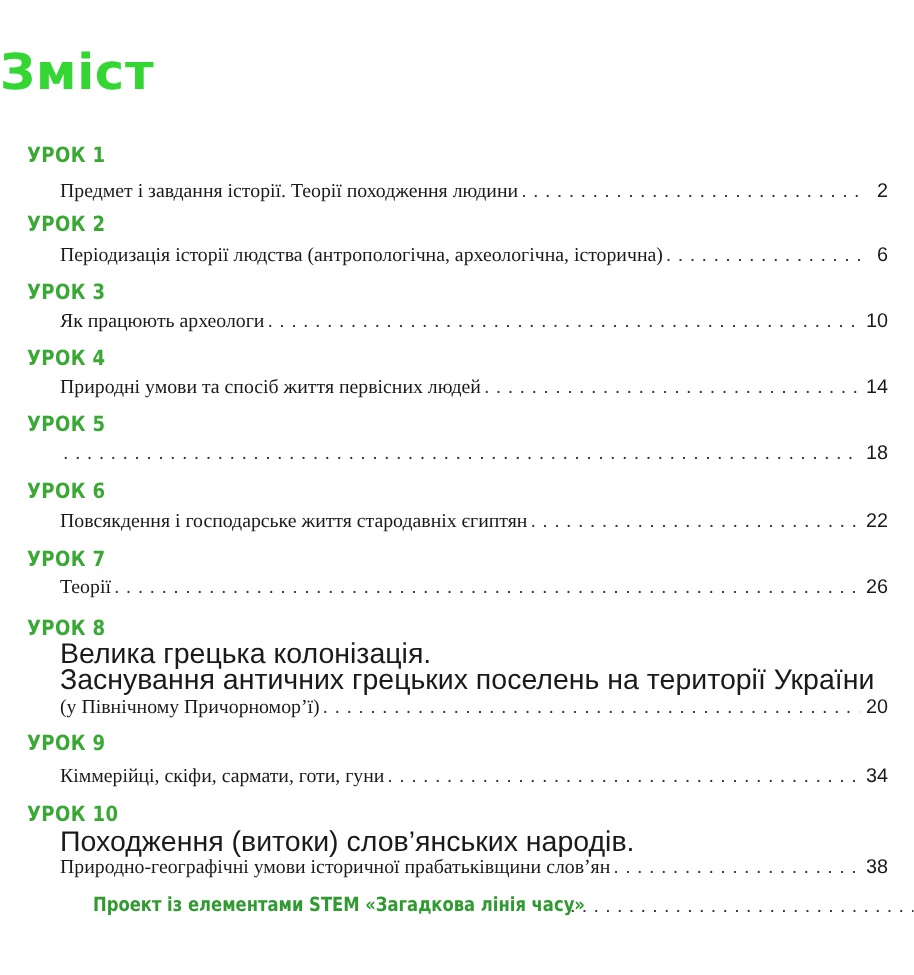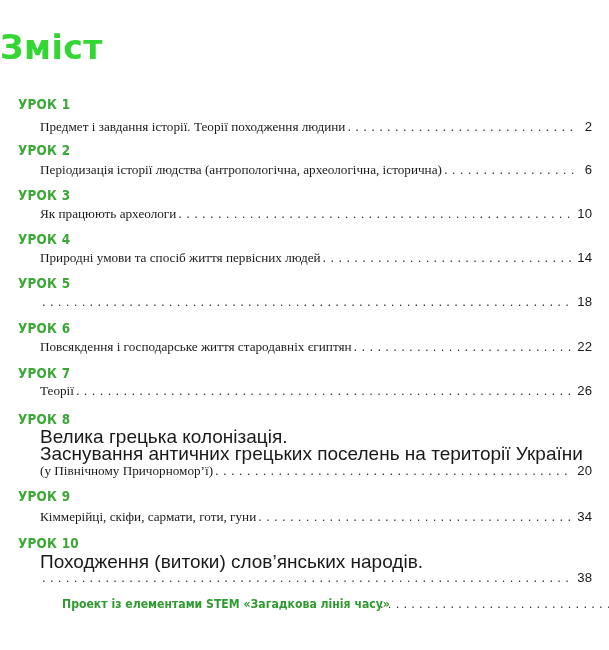--- a/index.html
+++ b/index.html
@@ -83,20 +83,21 @@
 <div class="lesson" style="top:488px">УРОК 9</div>
 <div class="entry" style="top:509px">
   <span class="txt">Кіммерійці, скіфи, сармати, готи, гуни</span>
   <span class="dots"></span>
   <span class="page">34</span>
 </div>
 
 <div class="lesson" style="top:535px">УРОК 10</div>
 <div class="line" style="top:554px">Походження (витоки) слов’янських народів.</div>
 <div class="entry" style="top:570px">
+  <span class="txt">Природно-географічні умови історичної прабатьківщини слов’ян</span>
   <span class="dots"></span>
   <span class="page">38</span>
 </div>
 
 <div class="project">
   <span class="txt">Проект із елементами STEM «Загадкова лінія часу»</span>
   <span class="dots"></span>
   <span class="page">34</span>
 </div>
 

